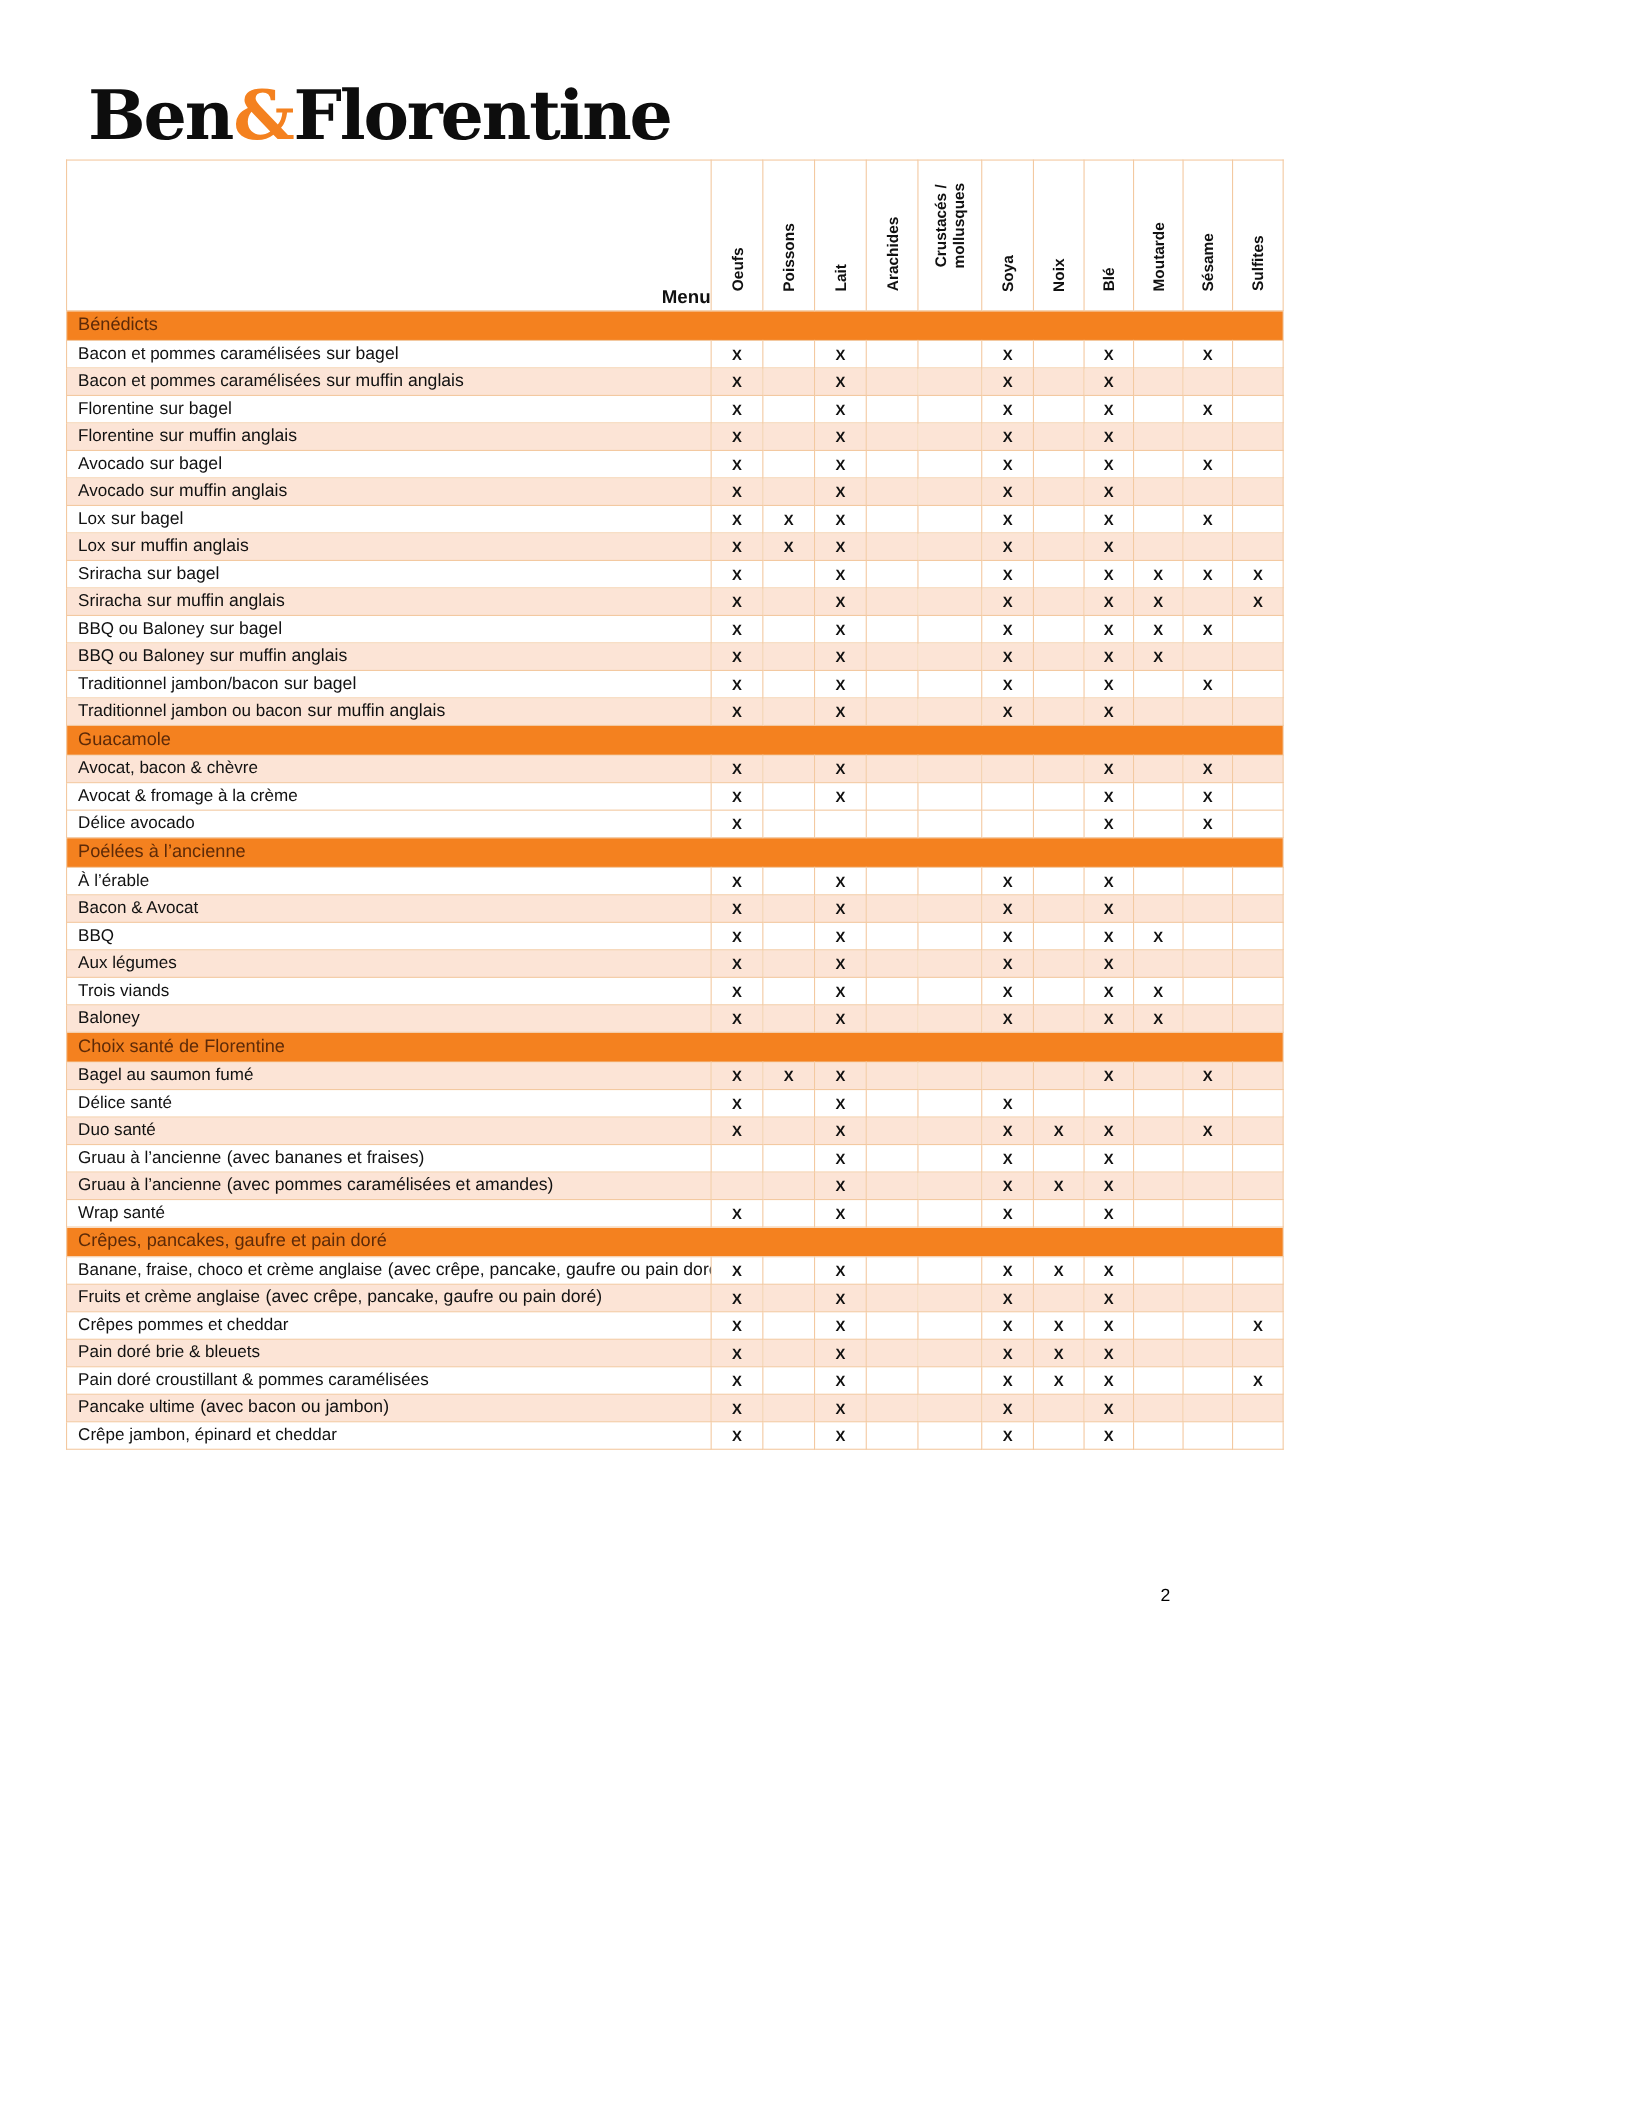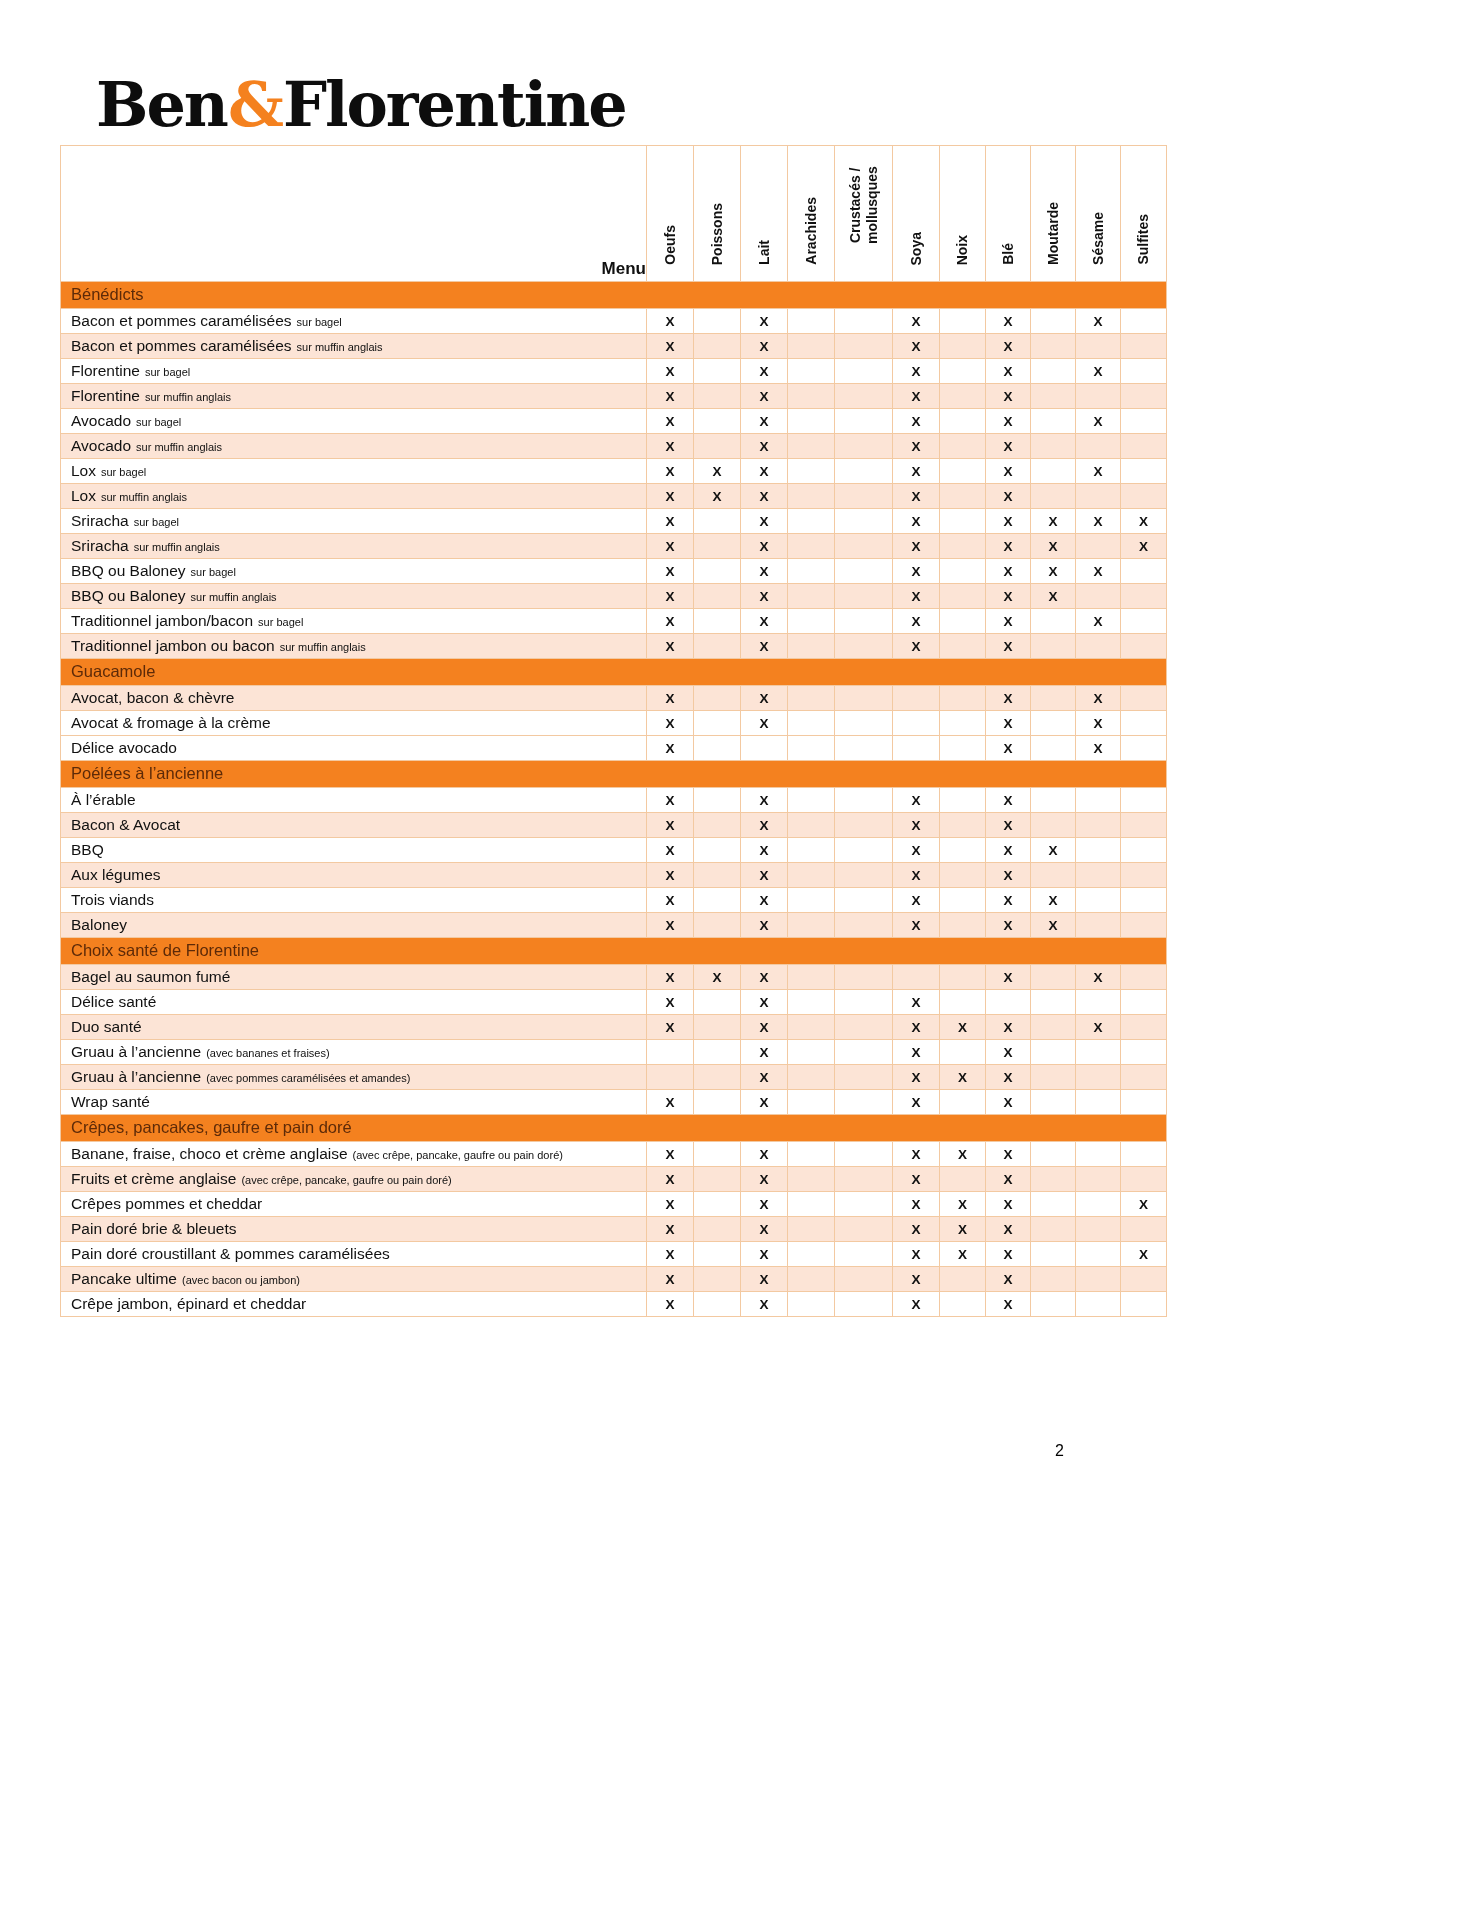--- a/index.html
+++ b/index.html
@@ -14,21 +14,21 @@
   body {
     width: 1484px; height: 1920px;
     background: #ffffff;
     font-family: "Liberation Sans", "DejaVu Sans", sans-serif;
     color: var(--text);
     position: relative;
   }
   .page { position: absolute; inset: 0; }
 
   .logo {
-    position: absolute; left: 96px; top: 68px;
+    position: absolute; left: 80px; top: 68px;
     font-family: "DejaVu Serif", "Liberation Serif", serif;
     font-weight: bold; font-size: 62px; letter-spacing: -2px;
     color: #0d0d0d; white-space: nowrap;
   }
   .logo .amp { color: var(--orange); padding: 0 1px; }
 
   table.allergen-table {
     position: absolute; left: 60px; top: 145px;
     width: 1106px;
     border-collapse: collapse; table-layout: fixed;
@@ -66,21 +66,21 @@
   }
 
   
   tr.item-row td { height: 25px; background: #ffffff; }
   tr.item-row.alt td { background: var(--alt); }
   td.menu-cell {
     text-align: left; padding: 1px 2px 2px 10px;
     white-space: nowrap;
   }
   .item-name { font-size: 15.5px; }
-  .item-note { font-size: 11px; margin-left: 5px; }
+  .item-note { font-size: 16px; margin-left: 5px; }
   td.mark {
     text-align: center; font-weight: bold; font-size: 13.5px;
     padding: 0;
   }
 
   .page-number {
     position: absolute; left: 1055px; top: 1442px;
     font-size: 16px; color: #000;
   }
 </style>

